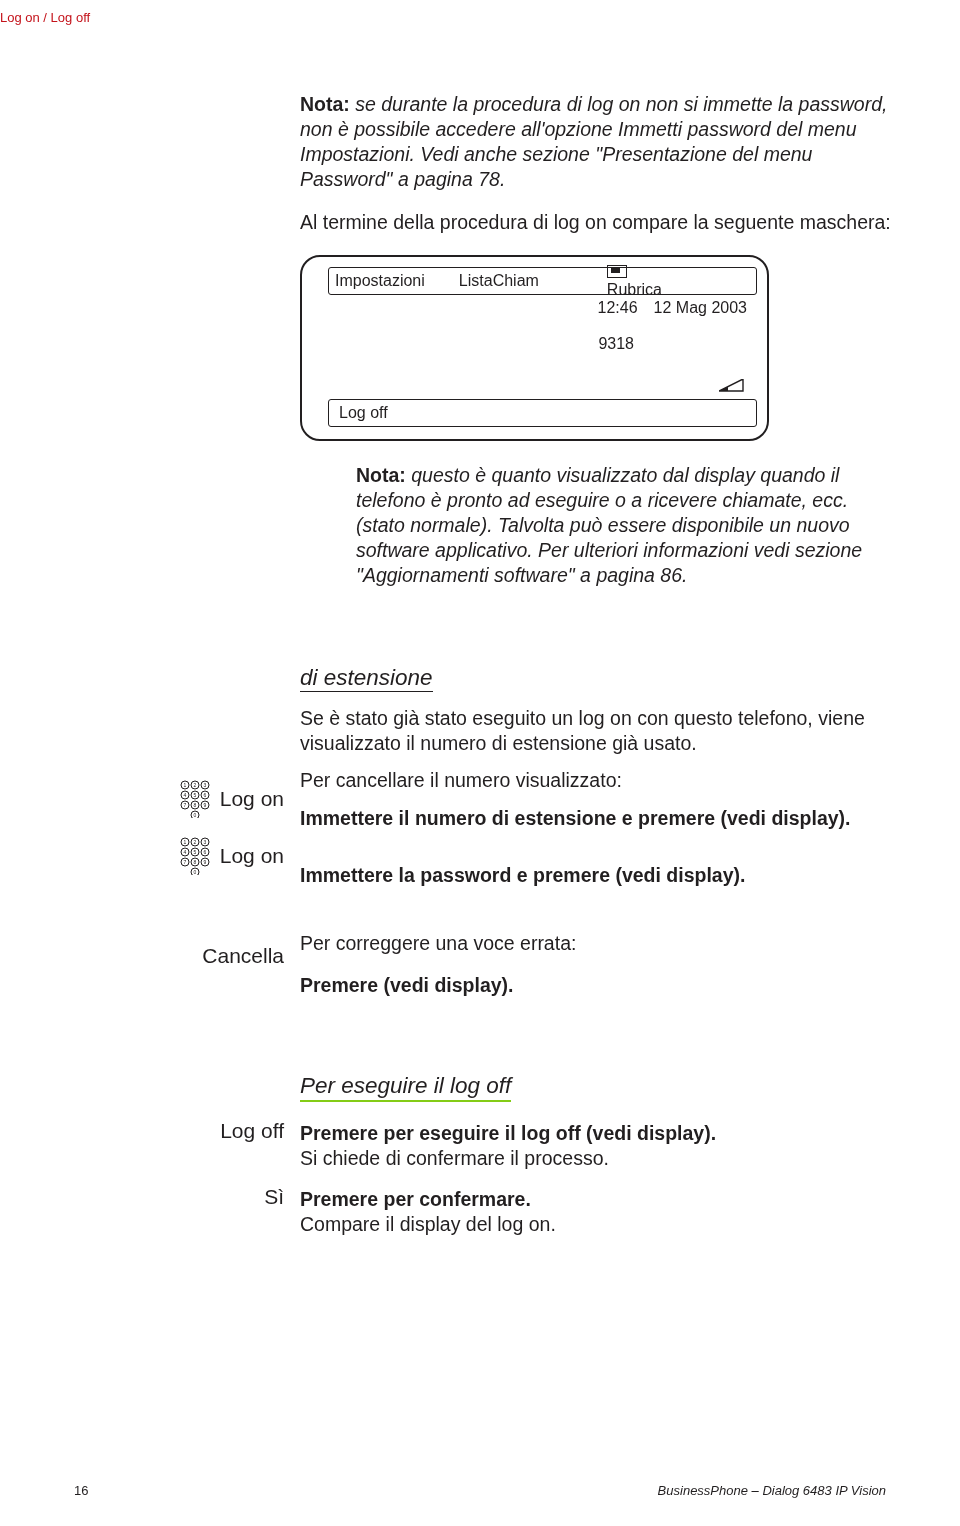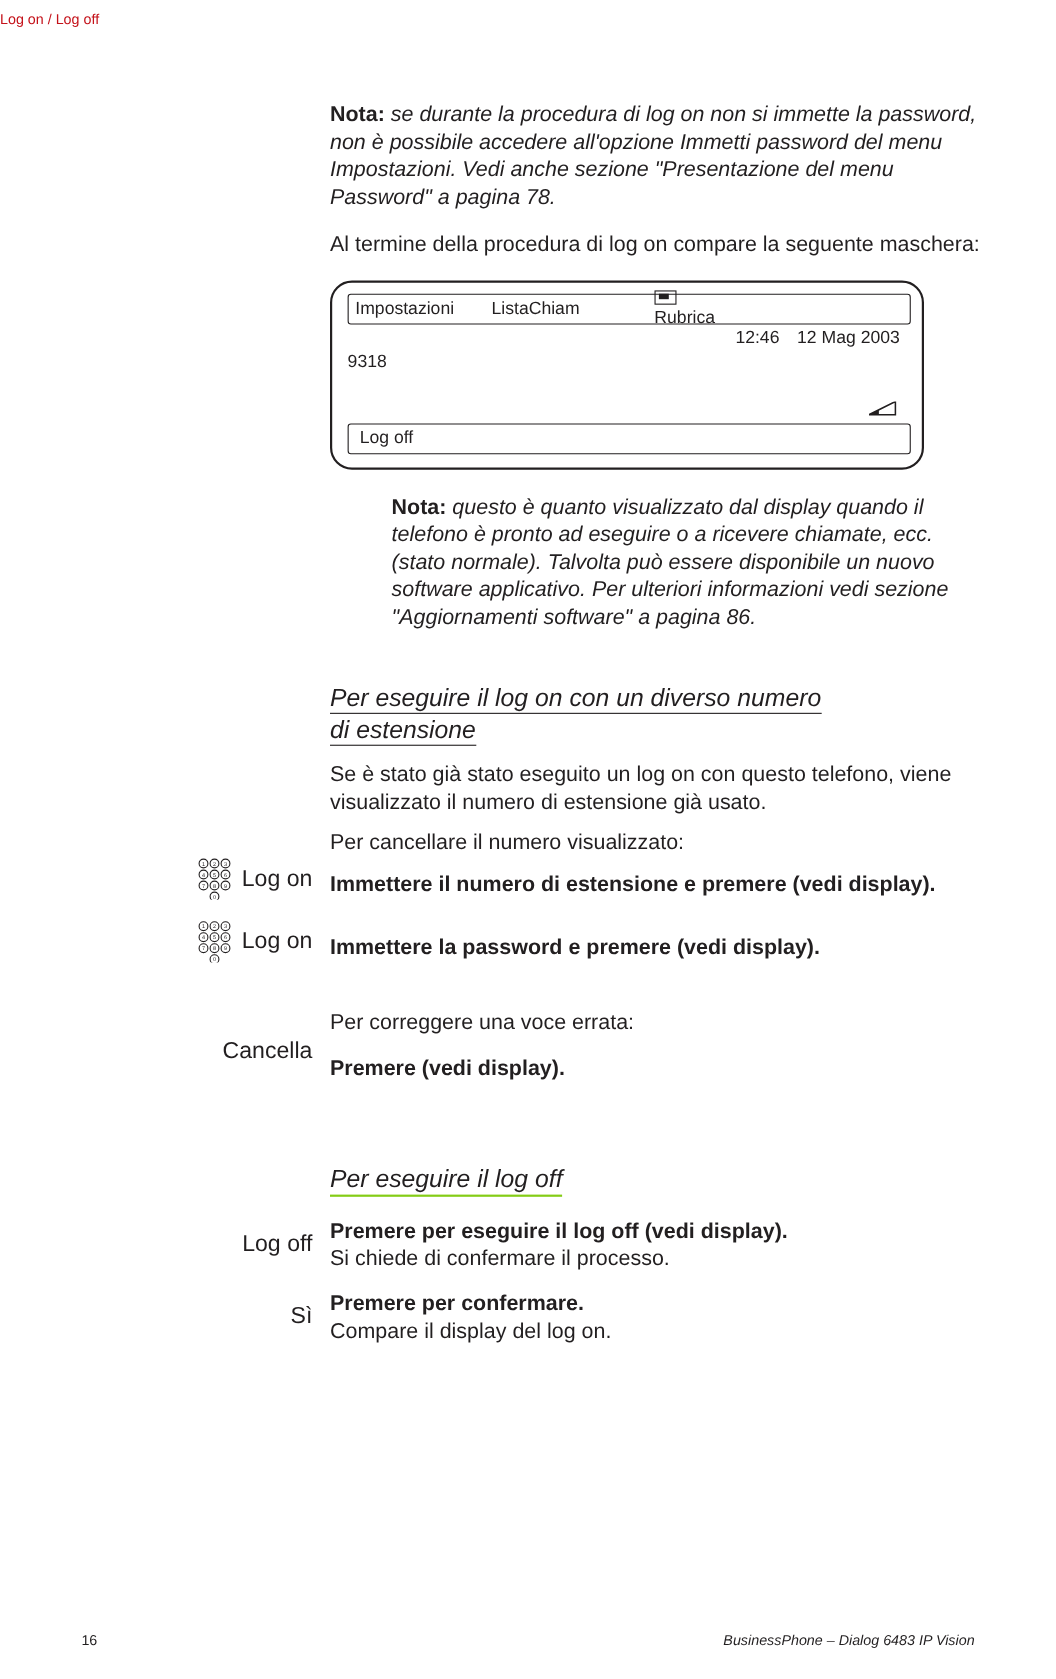--- a/index.html
+++ b/index.html
@@ -37,24 +37,24 @@
   }
   .note1 b { font-weight: 700; font-style: normal; }
   .after-note {
     font-size: 19.5px;
     line-height: 1.28;
     margin-top: 18px;
   }
   
   .phone-screen {
     margin-top: 20px;
-    width: 540px;
+    width: 469px;
     border: 2px solid #221f20;
     border-radius: 20px;
-    padding: 10px 10px 12px 14px;
+    padding: 10px 10px 12px 26px;
     box-sizing: border-box;
   }
   .topbar {
     border: 1.5px solid #221f20;
     border-radius: 3px;
     height: 26px;
     display: flex;
     align-items: center;
     padding: 0 6px;
     font-size: 16px;
@@ -80,23 +80,23 @@
   .row2 {
     display: flex;
     justify-content: flex-end;
     font-size: 16px;
     margin-top: 4px;
     gap: 16px;
     padding-right: 10px;
   }
   .row3 {
     display: flex;
-    justify-content: flex-start;
+    justify-content: flex-end;
     font-size: 16px;
-    margin-top: 4px;
+    margin-top: 18px;
     padding-right: 123px;
   }
   .volume-row {
     display:flex;
     justify-content:flex-end;
     padding-right: 12px;
     margin-top: 26px;
   }
   .vol-icon svg { display:block; }
   .bottombar {
@@ -224,21 +224,21 @@
     <div class="bottombar">
       <span>Log off</span>
     </div>
   </div>
 
   <div class="note2">
     <b>Nota:</b><span> questo è quanto visualizzato dal display quando il telefono è pronto ad eseguire o a ricevere chiamate, ecc. (stato normale). Talvolta può essere disponibile un nuovo software applicativo. Per ulteriori informazioni vedi sezione "Aggiornamenti software" a pagina 86.</span>
   </div>
 
   <div class="section-title">
-    <span class="uline">Per eseguire il log on con un diverso numero</span><br>
+    <br>
     <span class="uline">di estensione</span>
   </div>
   <div class="body2">Se è stato già stato eseguito un log on con questo telefono, viene visualizzato il numero di estensione già usato.</div>
   <div class="body3">Per cancellare il numero visualizzato:</div>
 
   <div class="bold-line" id="logon1-line">Immettere il numero di estensione e premere (vedi display).</div>
 
   <div class="bold-line" id="logon2-line" style="margin-top:34px">Immettere la password e premere (vedi display).</div>
 
   <div class="body3" style="margin-top:44px">Per correggere una voce errata:</div>

